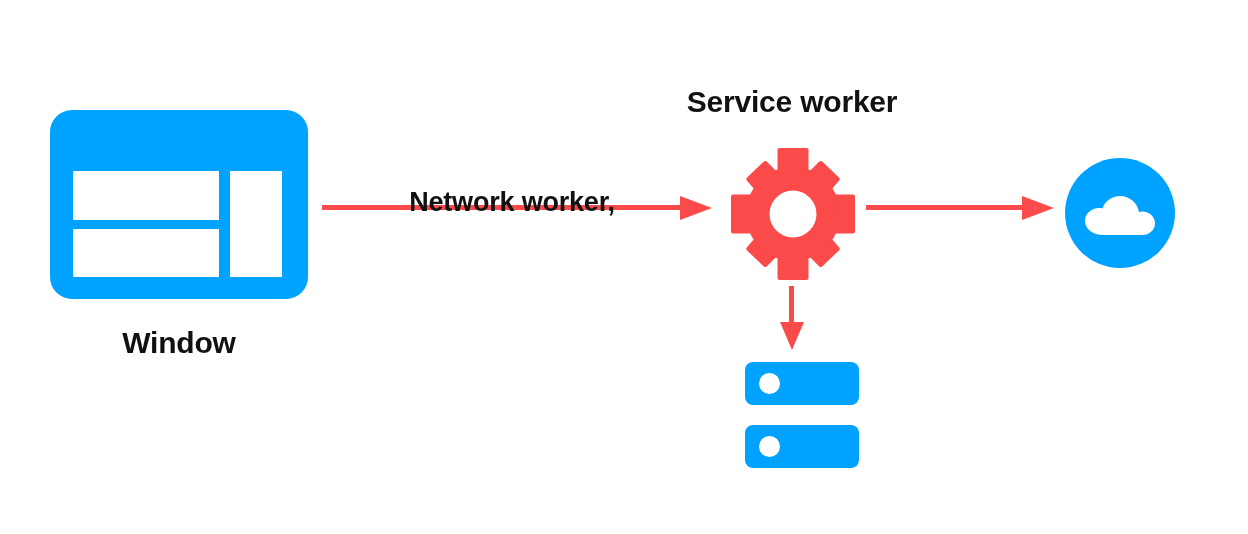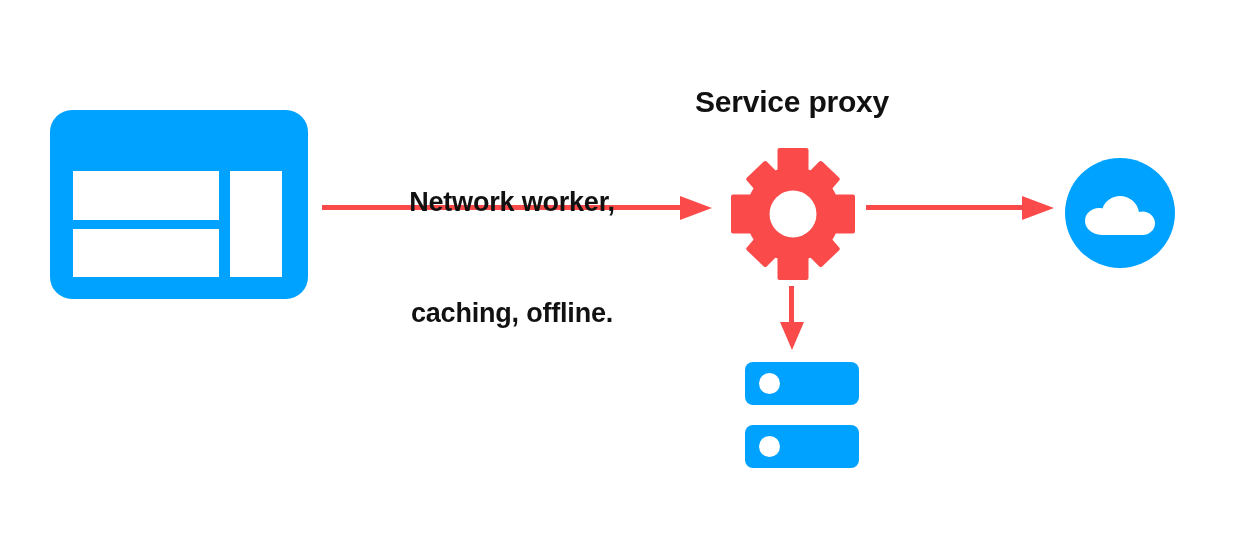--- a/index.html
+++ b/index.html
@@ -235,32 +235,32 @@
 
 <div id="diagram-canvas" style="--brand-blue: #00a2ff; --accent-red: #fb4a4a; background: rgb(255, 255, 255);">
 
   <div class="node" id="window-node">
     <div class="window-frame">
       <div class="window-pane left-top"></div>
       <div class="window-pane left-bottom"></div>
       <div class="window-pane right-panel"></div>
     </div>
   </div>
+  <div class="label" id="window-label" style="color: rgb(17, 17, 17);">Window</div>
 
   <div class="arrow" id="arrow-window-to-sw">
     <div class="arrow-line"></div>
     <div class="arrow-head"></div>
   </div>
 
   <div class="label" id="proxy-caption" style="color: rgb(17, 17, 17);">
     <span class="cap-line">Network worker,</span>
-    <span class="cap-line">caching, offline.</span>
-  </div>
-
-  <div class="label" id="service-worker-label" style="color: rgb(17, 17, 17);">Service proxy</div>
+  </div>
+
+  <div class="label" id="service-worker-label" style="color: rgb(17, 17, 17);">Service worker</div>
 
   <div class="node" id="gear-node">
     <svg viewBox="0 0 124 132" xmlns="http://www.w3.org/2000/svg">
       <g fill="#fb4a4a">
         <path d="M46.5 2 C46.5 0.9 47.4 0 48.5 0 L75.5 0 C76.6 0 77.5 0.9 77.5 2
                  L77.5 24 L46.5 24 Z"></path>
         <path d="M46.5 130 C46.5 131.1 47.4 132 48.5 132 L75.5 132
                  C76.6 132 77.5 131.1 77.5 130 L77.5 108 L46.5 108 Z"></path>
         <path d="M2 46.5 C0.9 46.5 0 47.4 0 48.5 L0 83.5 C0 84.6 0.9 85.5 2 85.5
                  L24 85.5 L24 46.5 Z"></path>

